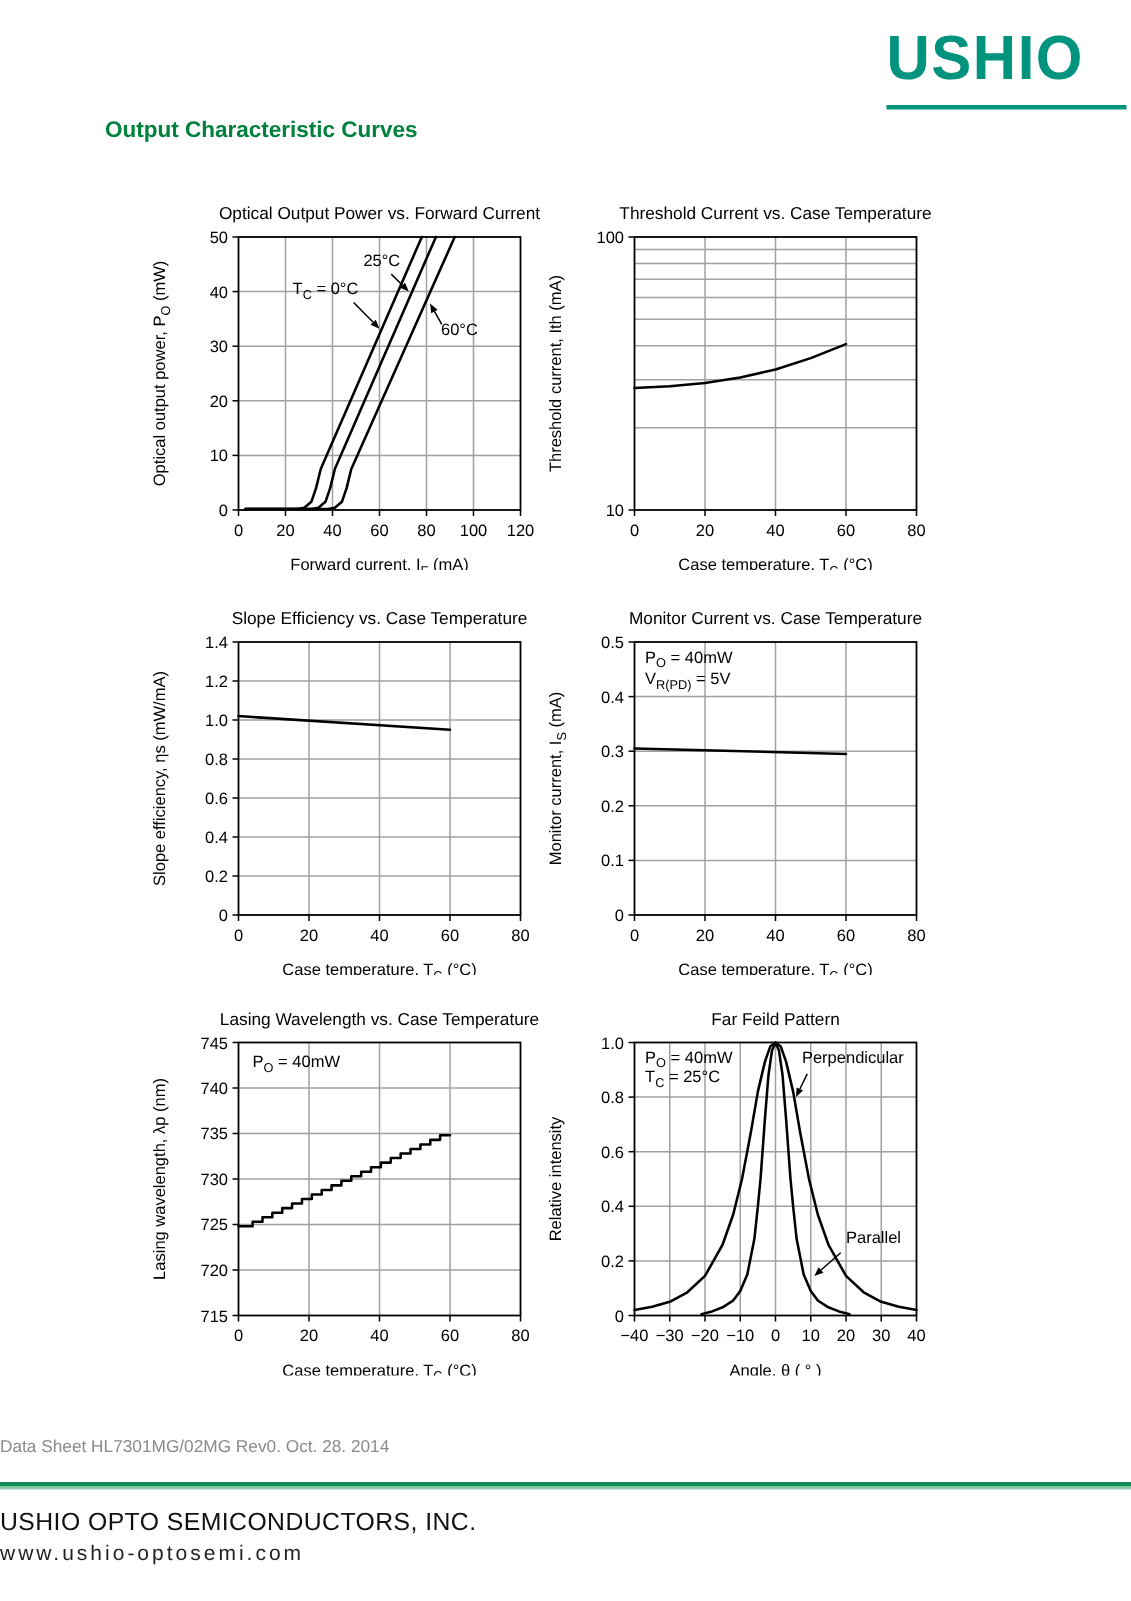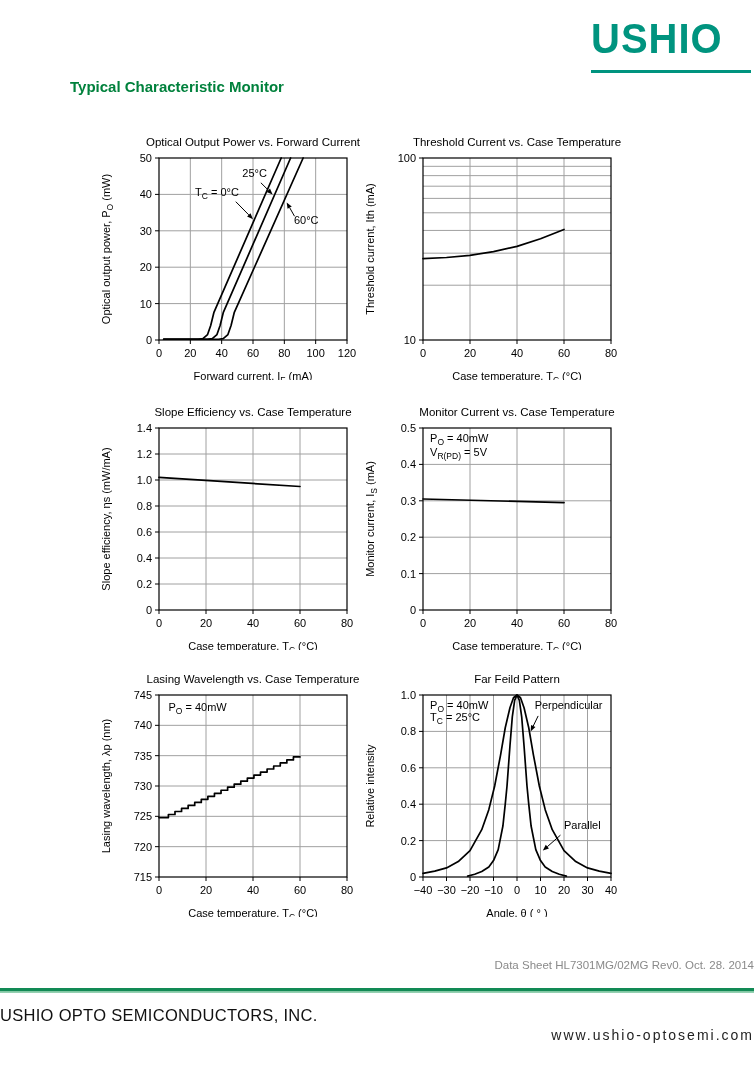--- a/index.html
+++ b/index.html
@@ -16,42 +16,42 @@
   .heading{
     position:absolute;left:70px;top:78px;margin:0;
     font-size:15px;font-weight:bold;color:#00813C;
   }
   figure.chart{position:absolute;margin:0;padding:0;}
   figure.chart svg{display:block;}
   .pos-c0{left:96px;top:128px;}  .pos-c1{left:360px;top:128px;}
   .pos-c2{left:96px;top:398px;}  .pos-c3{left:360px;top:398px;}
   .pos-c4{left:96px;top:665px;}  .pos-c5{left:360px;top:665px;}
   .footer-note{
-    position:absolute;left:0;top:959px;width:754px;text-align:right;
+    position:absolute;left:0;top:959px;width:754px;text-align:left;
     font-size:11.5px;color:#8a8a8a;
   }
   .green-rule{
     position:absolute;left:0;top:988px;width:754px;height:5px;
     background:linear-gradient(to bottom,#128a55 0%,#128a55 50%,#6fc097 50%,#9ed4b8 100%);
   }
   .company{
     position:absolute;left:0;top:1006px;width:754px;text-align:left;
     font-size:16.5px;color:#111;letter-spacing:0.3px;
   }
   .website{
-    position:absolute;left:0;top:1027px;width:754px;text-align:right;
+    position:absolute;left:0;top:1027px;width:754px;text-align:left;
     font-size:14px;color:#222;letter-spacing:2px;
   }
 </style>
 </head>
 <body>
 
 <div class="logo">USHIO</div>
 <div class="logo-underline"></div>
-<h1 class="heading">Typical Characteristic Monitor</h1>
+<h1 class="heading">Output Characteristic Curves</h1>
 
 <figure class="chart pos-c0">
   <svg width="272" height="252" viewBox="0 0 272 252">
       <line x1="94.33333333333333" y1="30" x2="94.33333333333333" y2="212" stroke="#a0a0a0" stroke-width="1"></line>
       <line x1="125.66666666666666" y1="30" x2="125.66666666666666" y2="212" stroke="#a0a0a0" stroke-width="1"></line>
       <line x1="157" y1="30" x2="157" y2="212" stroke="#a0a0a0" stroke-width="1"></line>
       <line x1="188.33333333333331" y1="30" x2="188.33333333333331" y2="212" stroke="#a0a0a0" stroke-width="1"></line>
       <line x1="219.66666666666669" y1="30" x2="219.66666666666669" y2="212" stroke="#a0a0a0" stroke-width="1"></line>
       <line x1="63" y1="175.6" x2="251" y2="175.6" stroke="#a0a0a0" stroke-width="1"></line>
       <line x1="63" y1="139.2" x2="251" y2="139.2" stroke="#a0a0a0" stroke-width="1"></line>

